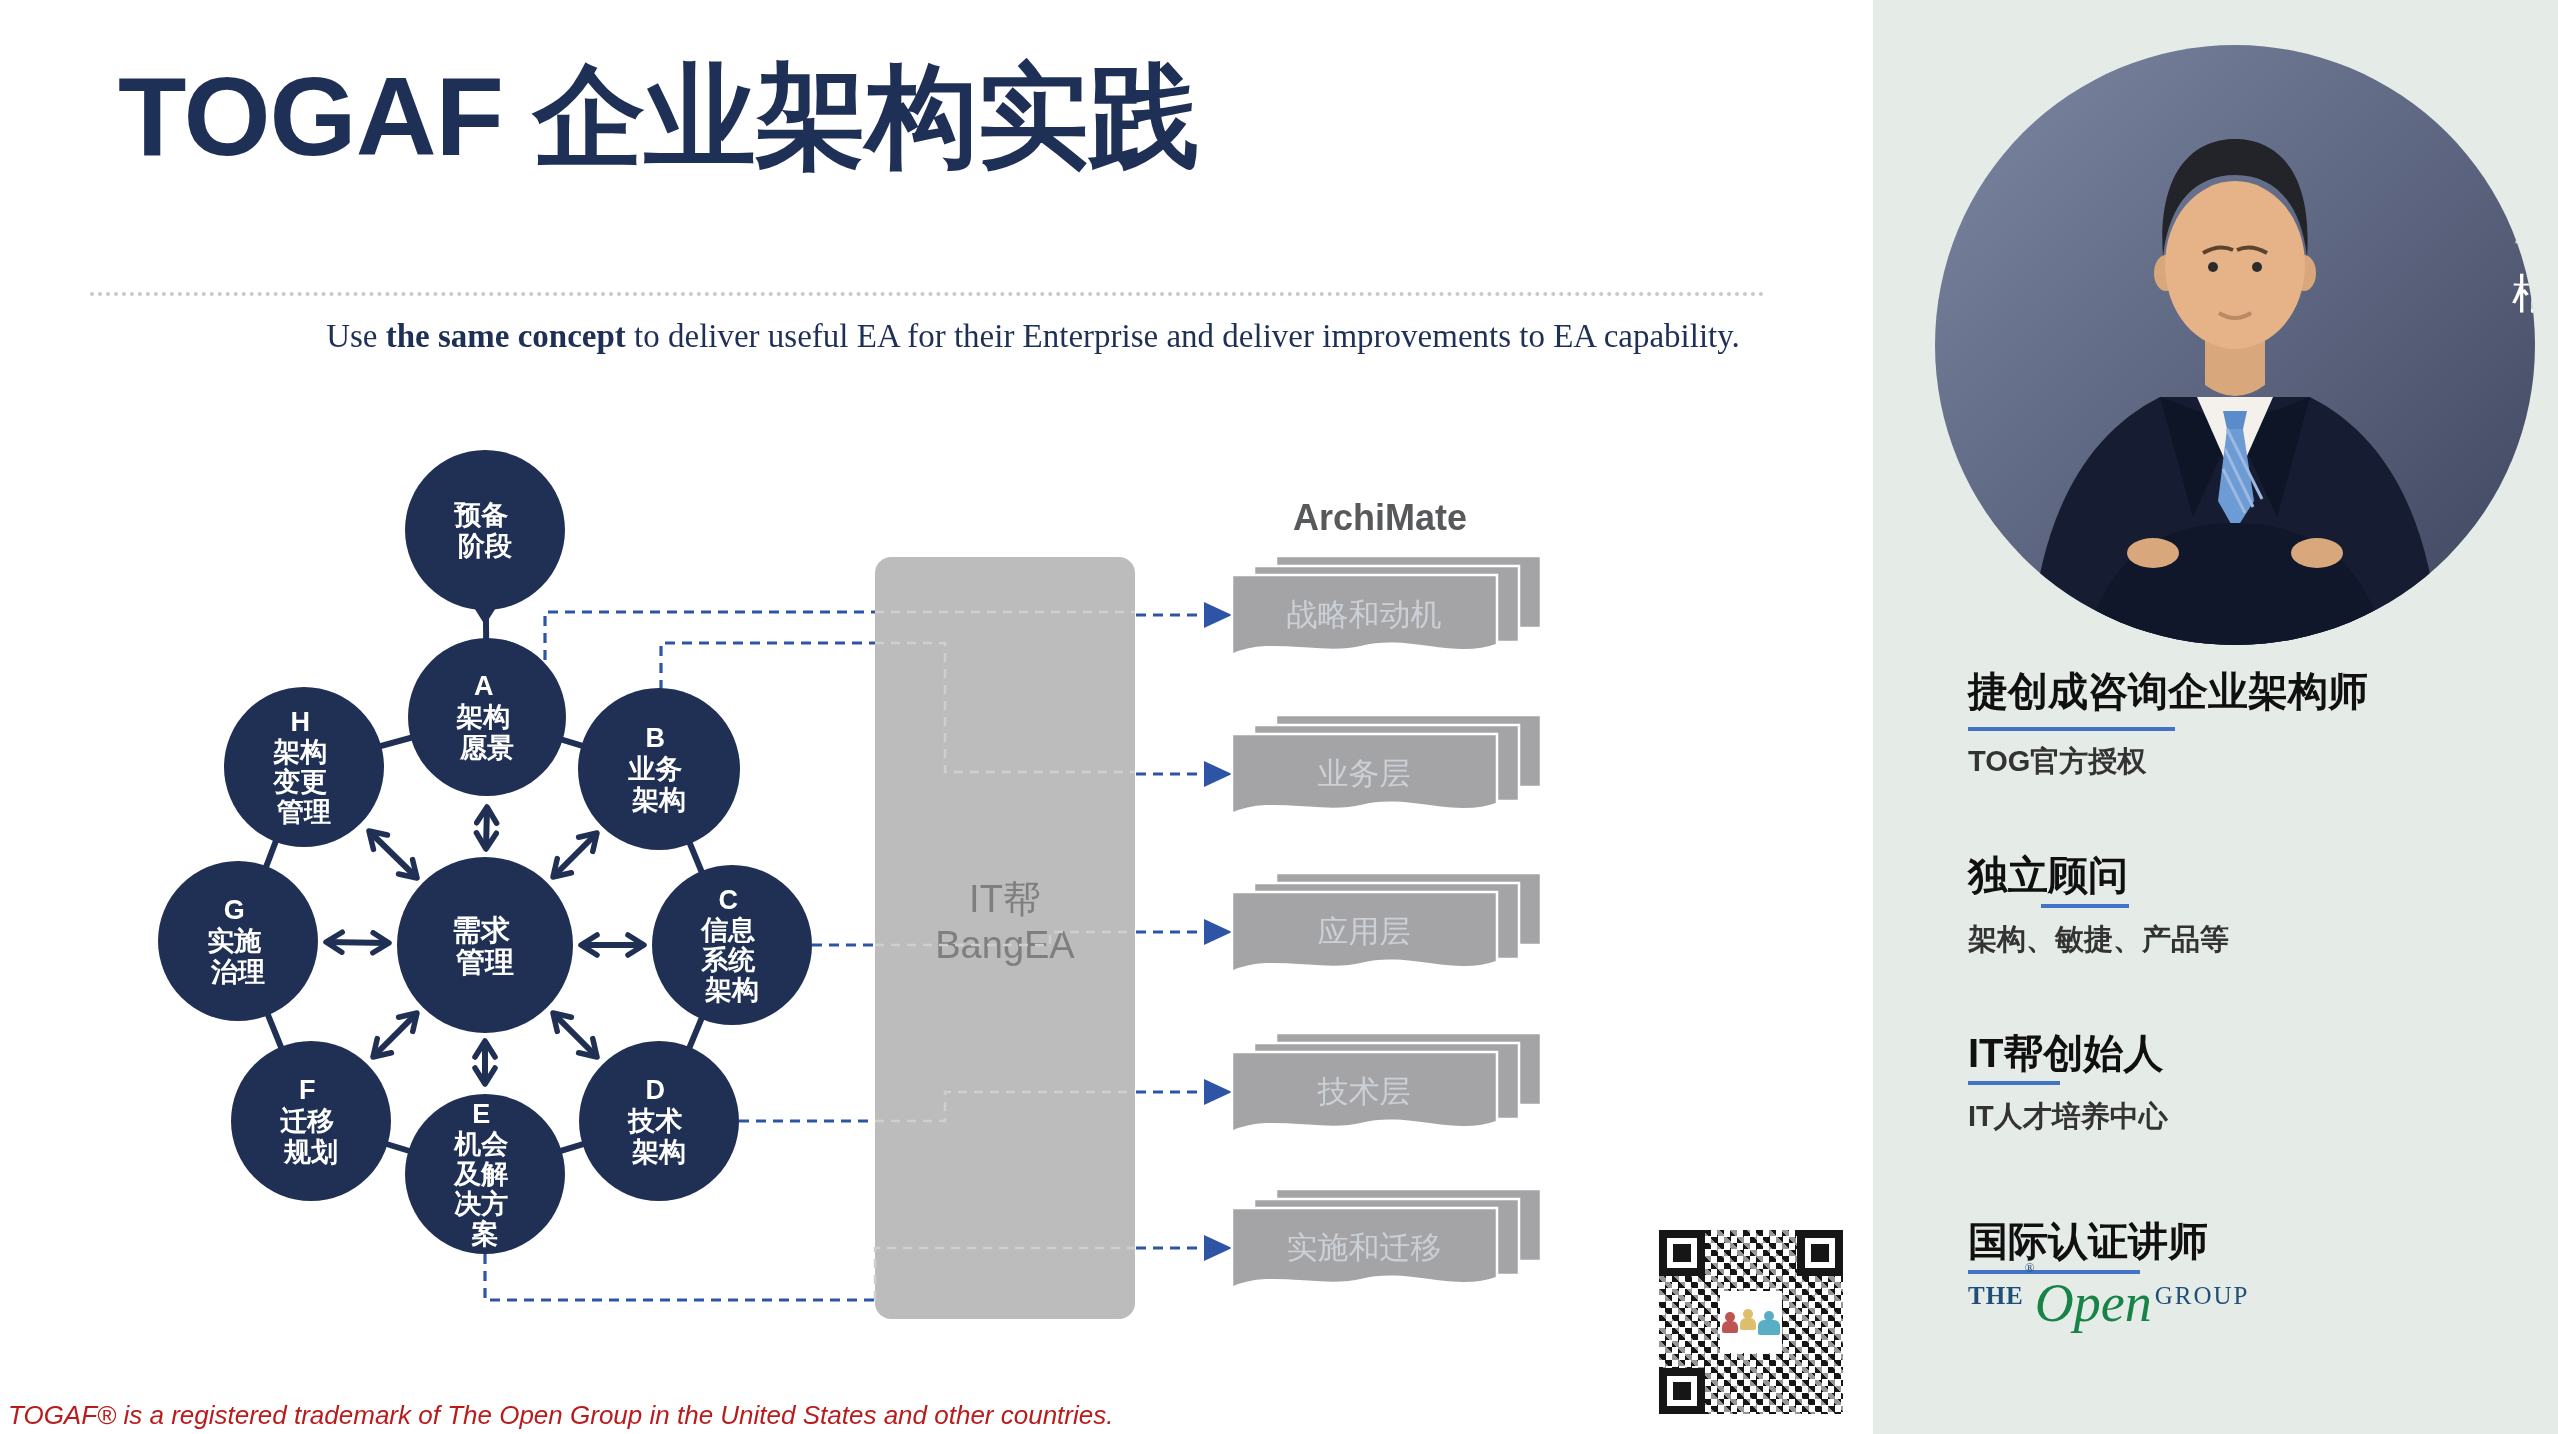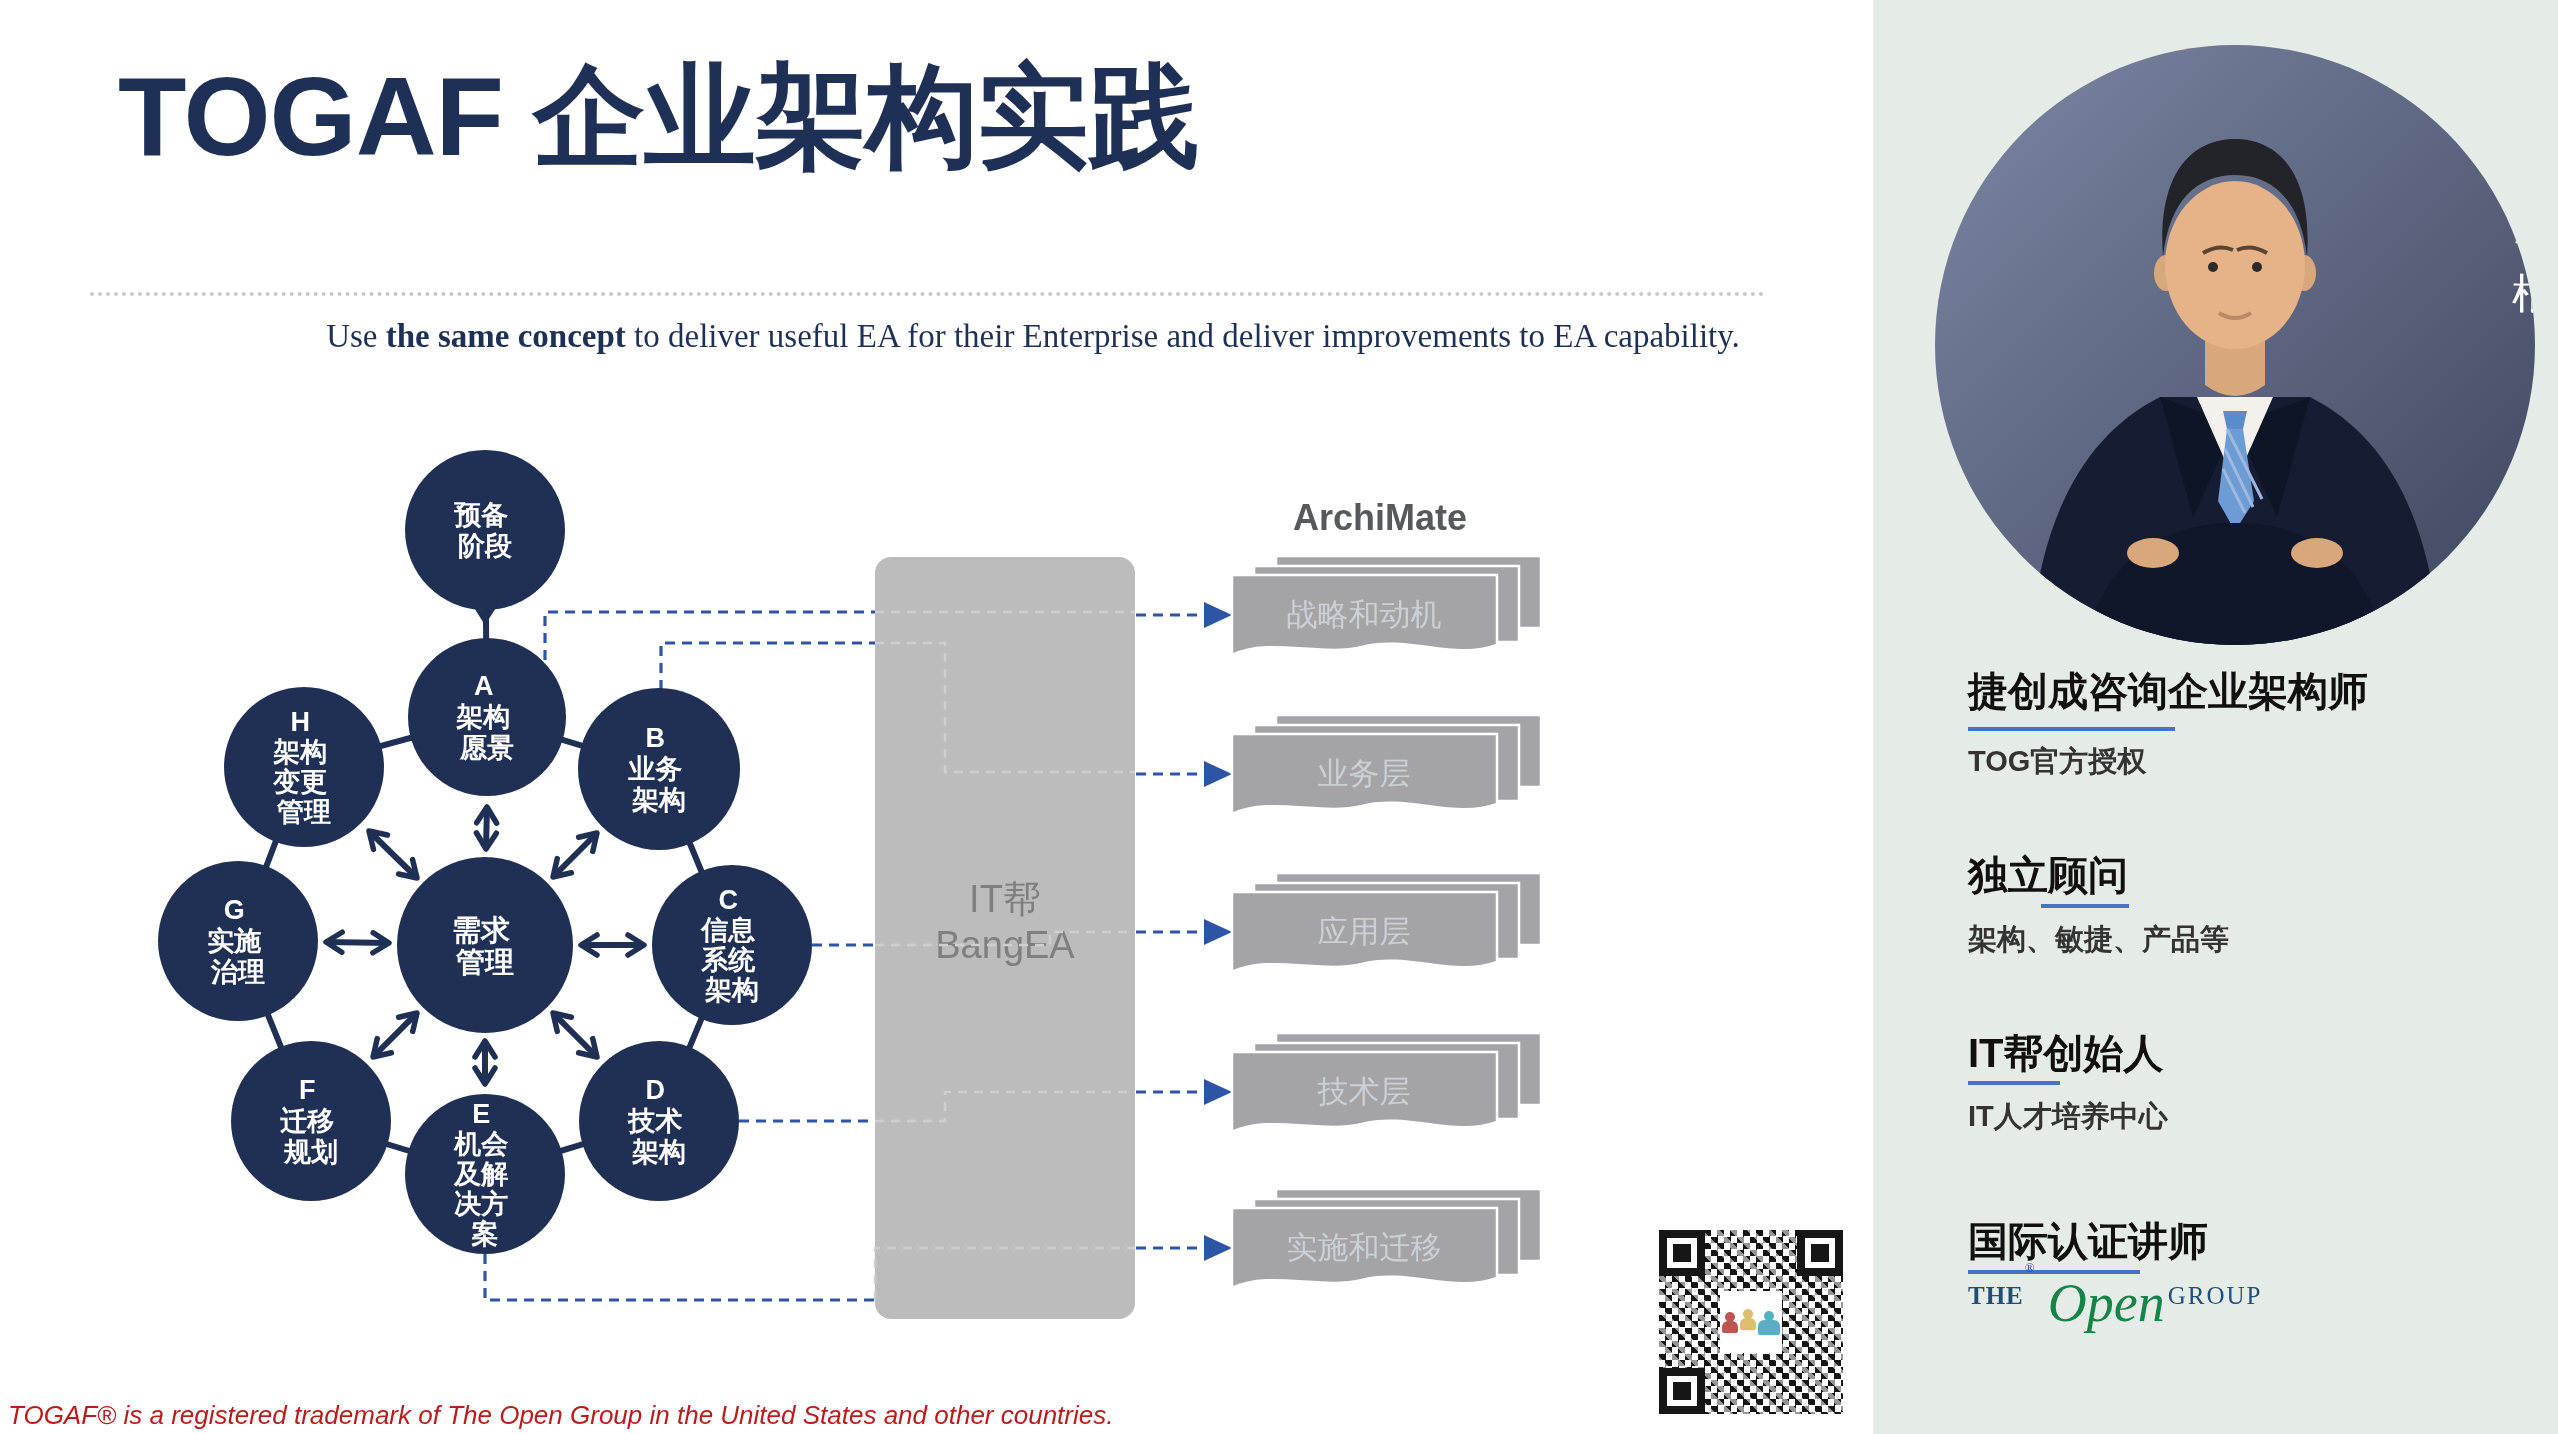--- a/index.html
+++ b/index.html
@@ -42,21 +42,21 @@
          font-size:42px;font-weight:500;line-height:1;}
   .vname span{display:block;margin-bottom:26px;}
   .side-heading{position:absolute;left:95px;font-size:40px;font-weight:bold;color:#101010;
                 white-space:nowrap;letter-spacing:0;}
   .side-underline{position:absolute;height:4px;background:#4472C4;}
   .side-sub{position:absolute;left:95px;font-size:29px;font-weight:bold;color:#333333;white-space:nowrap;text-align:center;}
   .og-logo{position:absolute;left:95px;top:1282px;display:flex;align-items:flex-start;
            font-family:"Liberation Serif",serif;color:#1F4E79;}
   .og-the{font-size:25px;font-weight:bold;letter-spacing:1px;}
   .og-reg{font-size:13px;position:relative;top:-22px;left:1px;}
-  .og-open{font-size:54px;font-style:italic;color:#178347;margin:0 3px 0 14px;line-height:.8;}
+  .og-open{font-size:54px;font-style:italic;color:#178347;margin:0 3px 0 1px;line-height:.8;}
   .og-group{font-size:25px;letter-spacing:2px;}
 </style>
 </head>
 <body>
 
 <div class="stage">
 
   <div class="main">
 
     <div class="page-title">TOGAF 企业架构实践</div>

